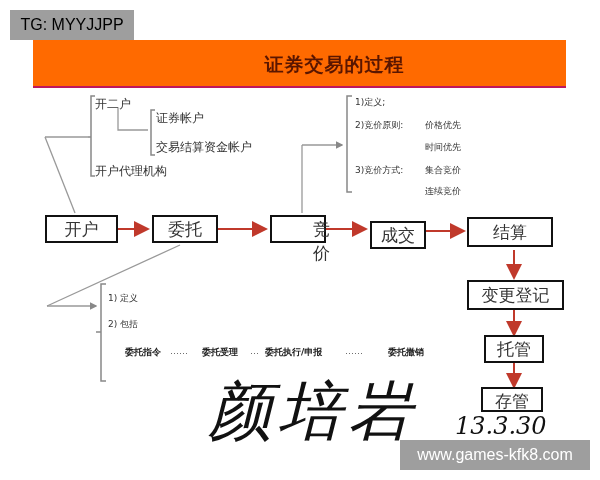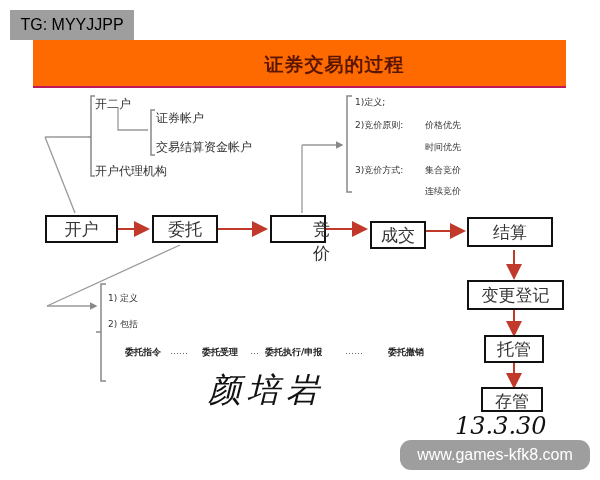--- a/index.html
+++ b/index.html
@@ -2,21 +2,21 @@
 <html><head>
 <meta charset="utf-8">
 <style>
   html, body { margin:0; padding:0; }
   body { width:600px; height:480px; background:#ffffff; position:relative; overflow:hidden;
          font-family:"DejaVu Sans", sans-serif; color:#222; }
   .abs { position:absolute; }
   .tag-tl { left:10px; top:10px; width:124px; height:30px; background:#9e9e9e; color:#000000;
             font-family:"Liberation Sans", sans-serif; font-size:16px; line-height:30px; text-align:center; }
   .tag-br { left:400px; top:440px; width:190px; height:30px; background:#9e9e9e; color:#fff;
-            font-family:"Liberation Sans", sans-serif; font-size:16px; line-height:30px; text-align:center;border-radius:11px; }
+            font-family:"Liberation Sans", sans-serif; font-size:16px; line-height:30px; text-align:center; }
   .banner { left:33px; top:40px; width:533px; height:46px; background:#ff6a00;
             border-bottom:2px solid #be185d; }
   .banner-title { position:absolute; left:0; right:0; top:12px; text-align:center;
                   font-family:"DejaVu Serif", serif; font-weight:bold; font-size:19px; color:#5a1600;
                   letter-spacing:1px; padding-left:70px; }
   .box { position:absolute; border:2px solid #111; background:#fff; text-align:center;
          font-size:17px; color:#333; box-sizing:border-box; }
   .small { font-size:12px; color:#333; position:absolute; white-space:nowrap; }
   .tiny { font-size:9px; color:#333; position:absolute; white-space:nowrap; }
   .bold9 { font-size:9px; font-weight:bold; color:#222; position:absolute; white-space:nowrap; }
@@ -92,16 +92,16 @@
 <div class="tiny" style="left:108px;top:292px;">1) 定义</div>
 <div class="tiny" style="left:108px;top:318px;">2) 包括</div>
 <div class="bold9" style="left:125px;top:346px;">委托指令</div>
 <div class="tiny" style="left:170px;top:346px;color:#666;">……</div>
 <div class="bold9" style="left:202px;top:346px;">委托受理</div>
 <div class="tiny" style="left:250px;top:346px;color:#666;">…</div>
 <div class="bold9" style="left:265px;top:346px;">委托执行/申报</div>
 <div class="tiny" style="left:345px;top:346px;color:#666;">……</div>
 <div class="bold9" style="left:388px;top:346px;">委托撤销</div>
 
-<div class="sig" style="left:208px;top:368px;font-size:33px;font-style:italic;letter-spacing:6px;">颜培岩</div>
+<div class="sig" style="left:208px;top:368px;font-size:64px;font-style:italic;letter-spacing:6px;">颜培岩</div>
 <div class="sig" style="left:455px;top:412px;font-size:24px;font-style:italic;">13.3.30</div>
 
 <div class="abs tag-br">www.games-kfk8.com</div>
 
 </body></html>

